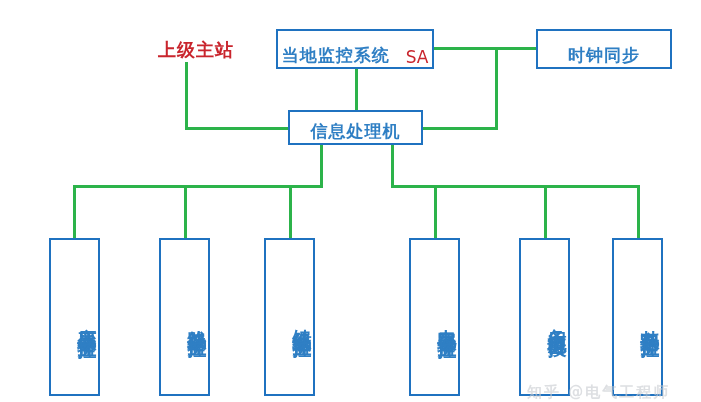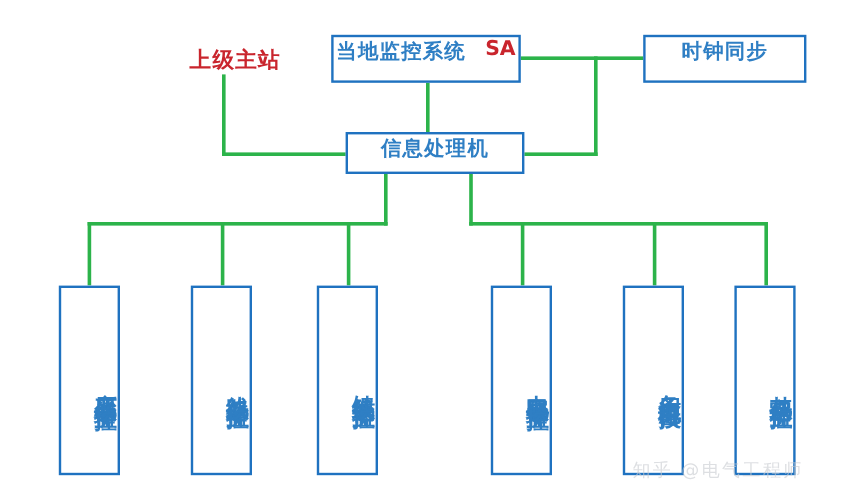--- a/index.html
+++ b/index.html
@@ -17,21 +17,21 @@
     background: #ffffff;
     overflow: hidden;
   }
   
   .node {
     position: absolute;
     box-sizing: border-box;
     border: 2px solid #1f72c0;
     background: #ffffff;
     display: flex;
-    align-items: flex-start;
+    align-items: flex-end;
     justify-content: center;
     color: #2f7fc4;
     letter-spacing: 1px;
     z-index: 3;
   }
   .node-h {
     font-size: 17px;
     font-weight: 700;
     white-space: nowrap;
   }
@@ -67,37 +67,37 @@
     position: absolute;
     background: #2cb34a;
     z-index: 1;
   }
   .wire-h { height: 3px; }
   .wire-v { width: 3px; }
 
   
   .accent {
     color: #c9252d;
-    font-weight: 700;
+    font-weight: 400;
     font-size: 17px;
     margin-left: 16px;
     letter-spacing: 0;
   }
   
   .watermark {
     position: absolute;
     left: 527px;
     top: 383px;
     font-size: 15px;
     color: #c9ccd1;
     opacity: .62;
     letter-spacing: 2px;
     white-space: nowrap;
     z-index: 4;
-    font-weight: 400;
+    font-weight: 700;
   }
 </style>
 </head>
 <body>
 
 <div id="diagram">
 
   <div class="wire wire-v" style="left:185px; top:62px; height:68px;"></div>
   <div class="wire wire-h" style="left:185px; top:127px; width:110px;"></div>
 
@@ -126,21 +126,21 @@
 
   <div class="node node-h" style="left:276px; top:29px; width:158px; height:40px;">
     <span>当地监控系统</span>
       <span class="accent">SA</span>
   </div>
 
   <div class="node node-h" style="left:536px; top:29px; width:136px; height:40px;">
     <span>时钟同步</span>
   </div>
 
-  <div class="node node-h" style="left:288px; top:110px; width:149px; height:35px;">
+  <div class="node node-h" style="left:288px; top:110px; width:135px; height:35px;">
     <span>信息处理机</span>
   </div>
 
   <div class="node node-v" style="left:49px; top:238px; width:51px; height:158px;">
     <span class="vtxt">变压器保护监控</span>
   </div>
 
   <div class="node node-v" style="left:159px; top:238px; width:51px; height:158px;">
     <span class="vtxt">线路保护监控</span>
   </div>

